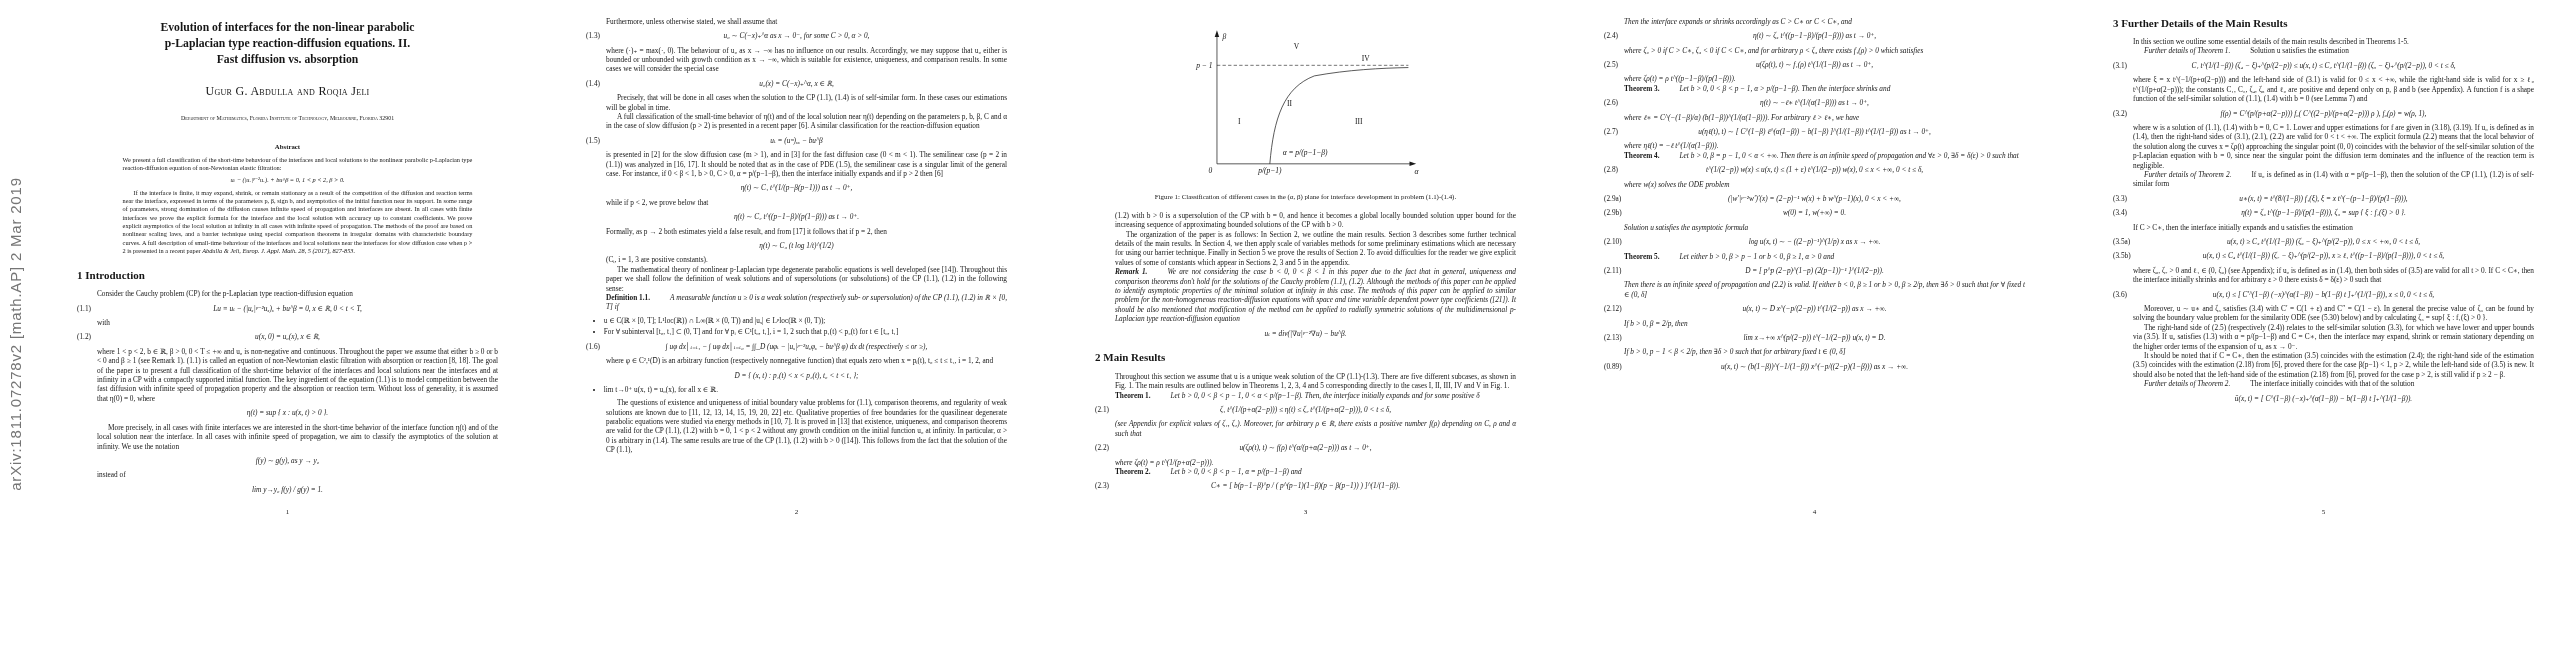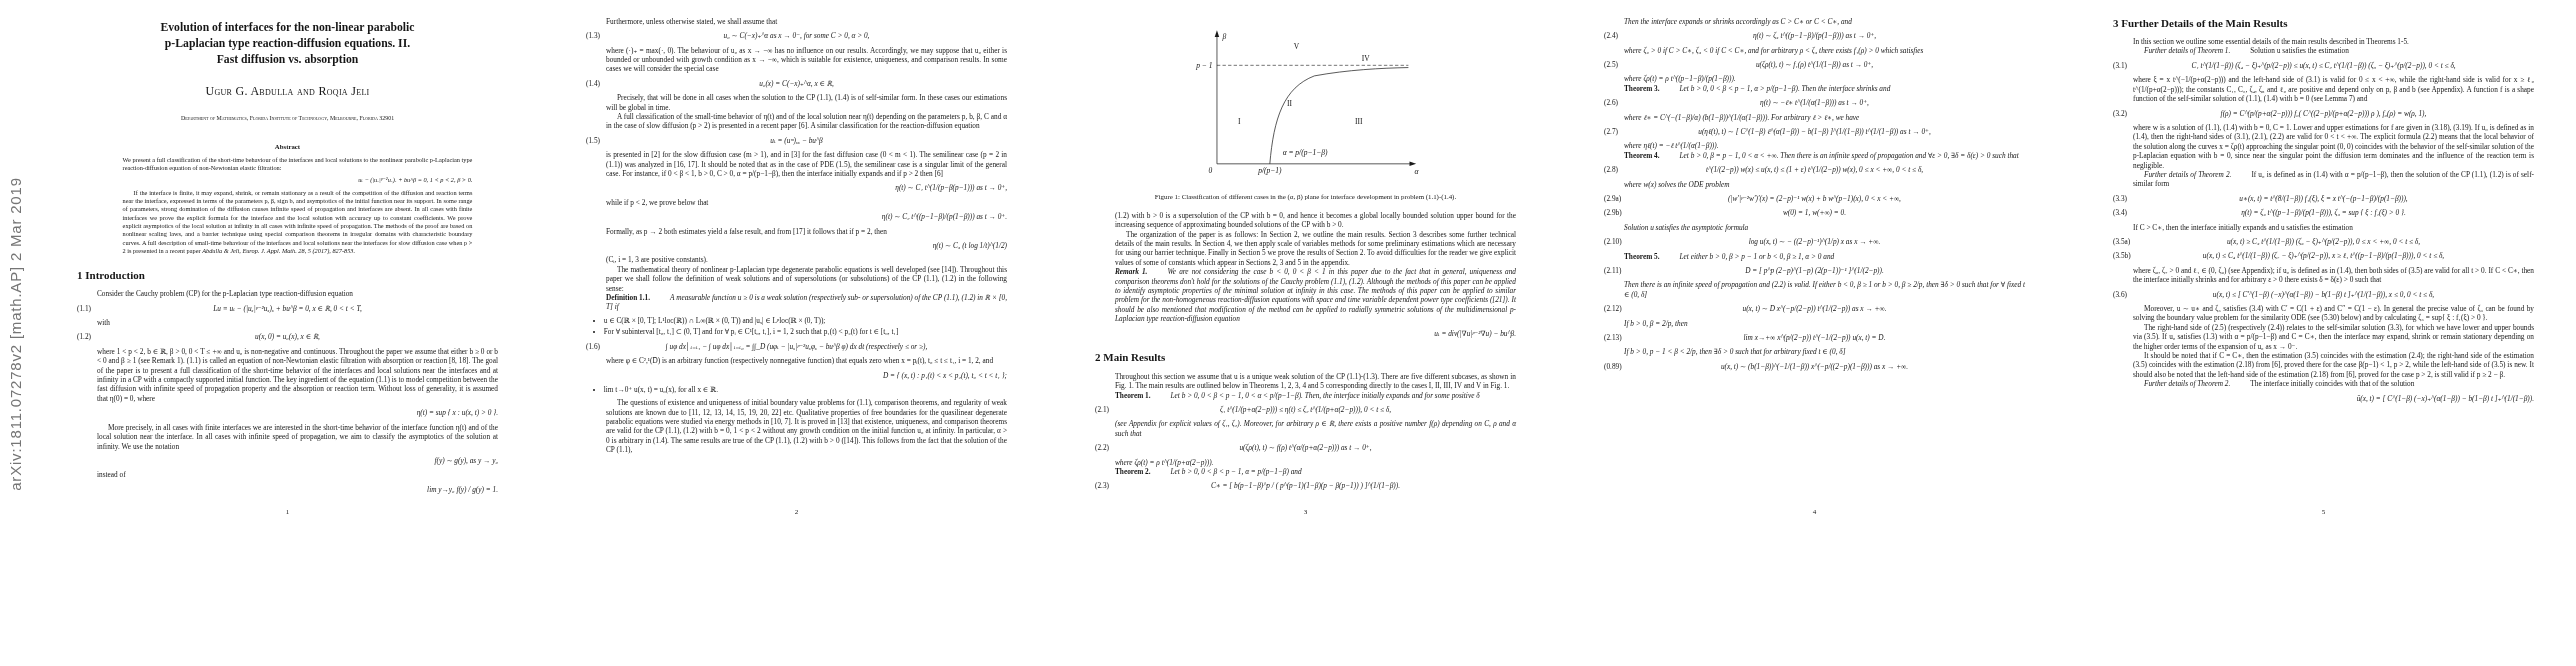--- a/index.html
+++ b/index.html
@@ -34,21 +34,21 @@
   .abstract { margin: 4.4px 25.6px 0 25.6px; font-size: 6.3px; line-height: 1.33; }
   .abstract .ceq { font-size: 6.3px; margin: 3.9px 0; }
 
   .sechead { font-size: 11px; font-weight: 700; margin: 13.3px 0 7.2px; text-align: left; line-height: 1.2; }
   p.p { margin: 0; padding-left: 20px; }
   .ind { text-indent: 11px; }
 
   .eqrow { display: flex; align-items: center; margin: 5px 0; }
   .eqno { flex: none; width: 33px; text-align: left; font-style: normal; }
   .eqbody { flex: 1 1 auto; text-align: center; font-style: italic; padding-right: 33px; }
-  .ceq { text-align: right; font-style: italic; margin: 5px 0; }
+  .ceq { text-align: center; font-style: italic; margin: 5px 0; }
 
   .bold { font-weight: 700; }
   .it { font-style: italic; }
   .bi { font-weight: 700; font-style: italic; }
   .ml { margin-left: 20px; }
 
   ul.bullets { margin: 3.9px 0 3.9px 7.8px; padding-left: 10px; }
   ul.bullets li { margin: 2.2px 0; }
 
   .figwrap { text-align: center; margin: 1.1px 0 3.3px; }

